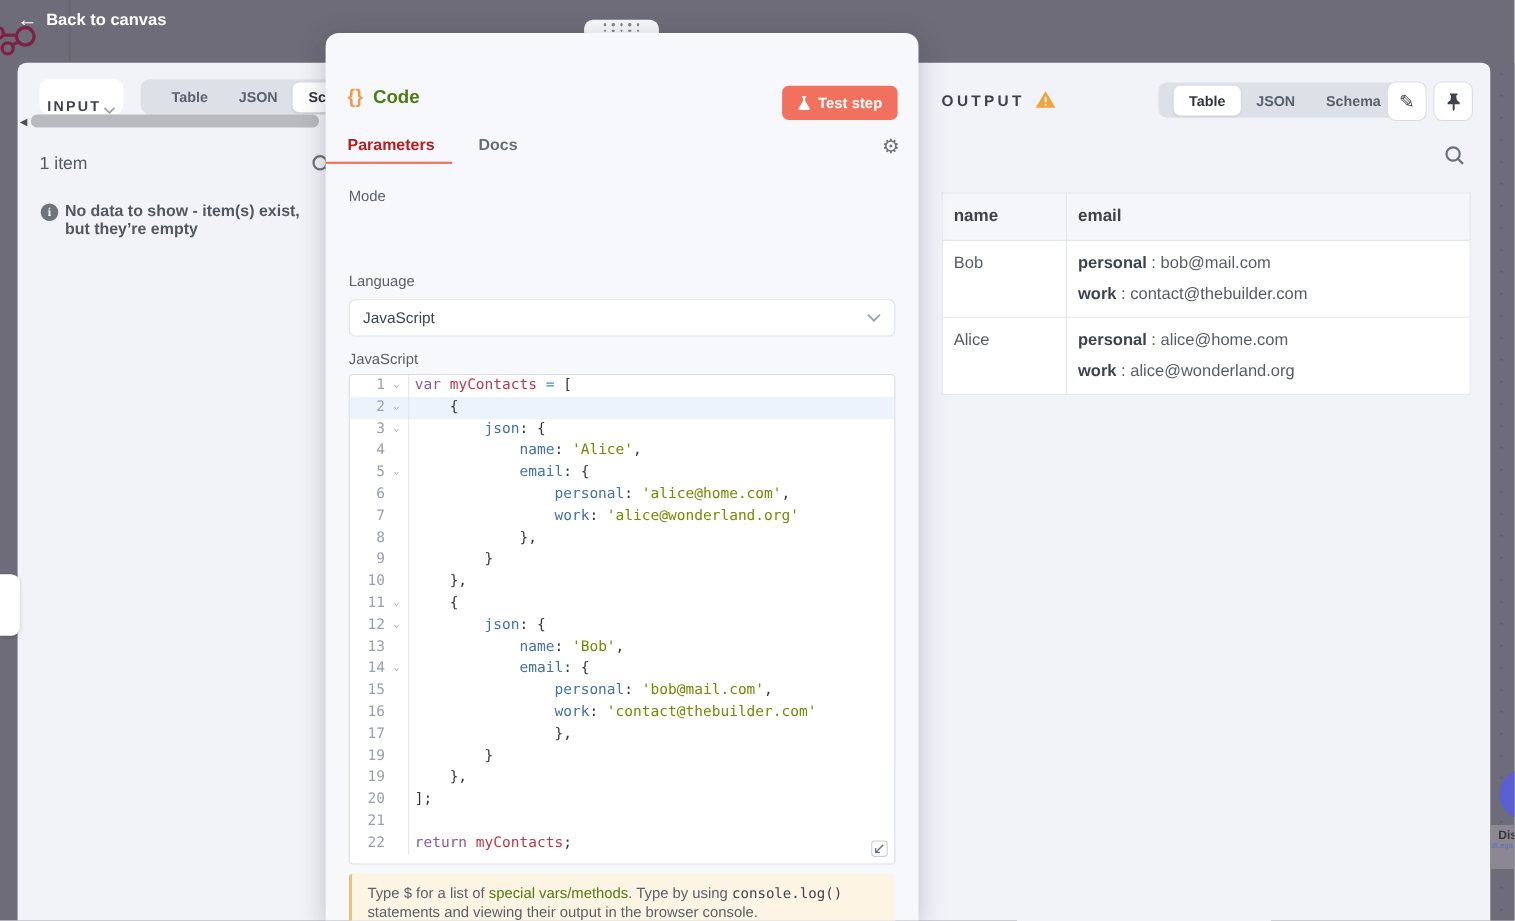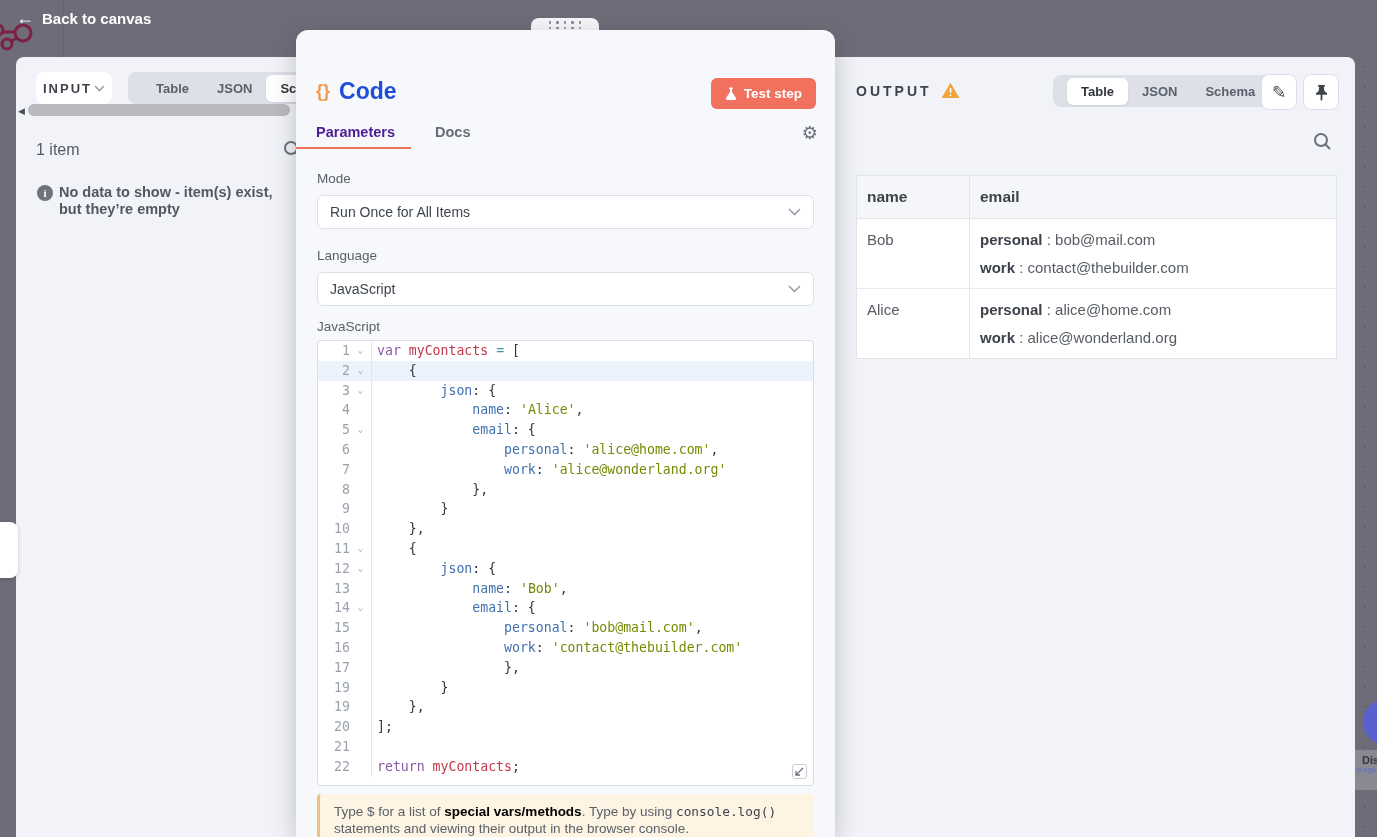--- a/index.html
+++ b/index.html
@@ -32,61 +32,61 @@
   .panel-title { font-size:14px; font-weight:700; letter-spacing:3px; color:#3e434b; }
   .tabgroup { position:absolute; display:flex; align-items:center; background:#dde0e7; border-radius:8px; padding:14px; height:32px; }
   .tabgroup .tab { font-size:13px; font-weight:600; color:#5a616c; padding:6px 14px; border-radius:6px; white-space:nowrap; cursor:pointer; }
   .tabgroup .tab.active { background:#fff; color:#30343b; box-shadow:0 1px 2px rgba(0,0,0,0.08); }
   .iconbtn { position:absolute; width:36px; height:36px; background:#fff; border:1px solid #d9dde4; border-radius:8px; display:flex; align-items:center; justify-content:center; cursor:pointer; }
   .select { position:absolute; height:34px; background:#fff; border:1px solid #dce1e9; border-radius:6px; display:flex; align-items:center; padding:0 12px; font-size:14px; color:#3f454e; cursor:pointer; }
   .select svg { position:absolute; right:12px; }
   .field-label { position:absolute; font-size:13.5px; color:#5a6069; }
 
   
-  .input-selector { position:absolute; left:36px; top:72px; width:76px; height:32px; background:#fff; border-radius:8px; display:flex; align-items:center; justify-content:center; gap:2px; cursor:pointer; }
+  .input-selector { position:absolute; left:36px; top:72px; width:76px; height:32px; background:#fff; border-radius:8px; display:flex; align-items:flex-end; justify-content:center; gap:2px; cursor:pointer; }
   .input-selector .panel-title { font-size:13px; letter-spacing:2px; }
   .hscroll-arrow { position:absolute; left:18px; top:106px; font-size:9px; color:#4a4f57; }
   .hscroll-thumb { position:absolute; left:28px; top:104px; width:262px; height:12px; background:#b9babf; border-radius:6px; cursor:pointer; }
   .items-count { position:absolute; font-size:16px; color:#555a62; }
   .notice { position:absolute; left:37px; top:184px; width:250px; display:flex; gap:6px; }
   .notice .txt { font-size:14.5px; font-weight:600; color:#53585f; line-height:17px; width:226px; }
   .info-ic { flex:0 0 auto; width:16px; height:16px; border-radius:50%; background:#6f747c; color:#fff; font-size:11px; font-weight:700; text-align:center; line-height:16px; margin-top:1px; font-family:"Liberation Serif", serif; }
   .search-partial { position:absolute; left:283px; top:140px; }
 
   
   .grip { position:absolute; left:531px; top:18px; width:68px; height:14px; background:#f7f8fb; border-radius:8px 8px 0 0; display:flex; flex-direction:column; align-items:center; justify-content:center; gap:3px; cursor:grab; }
   .grip .row { display:flex; gap:5px; }
   .grip .dot { width:2.5px; height:2.5px; border-radius:50%; background:#83858f; }
   .modal { position:absolute; left:296px; top:30px; width:539px; height:807px; background:#f7f8fb; border-radius:12px 12px 0 0; box-shadow:0 6px 24px rgba(40,40,60,0.25); }
   .modal-head { position:absolute; left:20px; top:48px; display:flex; align-items:center; gap:9px; }
   .braces { color:#ef9b4b; font-weight:700; font-size:18px; }
-  .modal-title { font-size:23px; font-weight:700; color:#1d4ed8; }
+  .modal-title { font-size:17px; font-weight:700; color:#4d7c0f; }
   .testbtn { position:absolute; right:19px; top:48px; height:31px; background:#f1705e; border:none; border-radius:6px; color:#fff; font-size:13.5px; font-weight:600; display:flex; align-items:center; gap:7px; padding:0 14px; cursor:pointer; font-family:inherit; }
   .modal-tabs { position:absolute; left:20px; top:94px; display:flex; gap:40px; }
   .modal-tab { font-size:14.5px; font-weight:600; color:#666d77; padding-bottom:12px; cursor:pointer; }
-  .modal-tab.active { color:#4c1d95; }
+  .modal-tab.active { color:#b91c1c; }
   .tab-underline { position:absolute; left:0; top:117px; width:115px; height:2px; background:#f1705e; }
   .gear { position:absolute; right:17px; top:92px; font-size:18px; color:#6b717b; cursor:pointer; }
 
   
   .editor { position:absolute; left:21px; top:310px; width:497px; height:446px; background:#fff; border:1px solid #d9dde6; border-radius:4px; overflow:hidden;
             font-family:"DejaVu Sans Mono", monospace; font-size:13.2px; }
   .ed-row { display:flex; height:19.8px; line-height:19.8px; }
   .ed-row.active { background:#edf3fc; }
   .gut-num { width:32px; text-align:right; color:#9ba1ac; flex:0 0 auto; }
   .gut-fold { width:21px; text-align:center; color:#9aa0ab; font-size:9px; flex:0 0 auto; }
   .gut-sep { width:1px; background:#e3e6ec; flex:0 0 auto; align-self:stretch; }
   .code-text { padding-left:5px; white-space:pre; color:#33373d; }
   .tk-kw { color:#8959a8; } .tk-def { color:#c0394b; } .tk-prop { color:#4271ae; }
   .tk-str { color:#718c00; } .tk-op { color:#3e999f; }
   .resize-handle { position:absolute; right:6px; bottom:6px; width:15px; height:15px; border:1px solid #c9ced6; border-radius:3px; background:#fff; display:flex; align-items:center; justify-content:center; cursor:nwse-resize; }
 
   
   .hint { position:absolute; left:21px; top:764px; width:497px; min-height:57px; background:#fdf4e4; border-left:3px solid #ecc27d; border-radius:4px; padding:9px 14px; font-size:13.5px; color:#5a6169; line-height:17px; }
-  .hint a { color:#000000; font-weight:700; text-decoration:none; cursor:pointer;text-align:center; }
+  .hint a { color:#4d7c0f; font-weight:400; text-decoration:none; cursor:pointer;text-align:center; }
   .hint code { font-family:"DejaVu Sans Mono", monospace; font-size:12.8px; color:#3f444c; }
 
   
   .out-title-wrap { position:absolute; left:856px; top:82px; display:flex; align-items:center; gap:9px; }
   .out-search { position:absolute; left:1313px; top:132px; cursor:pointer; }
   .out-table { position:absolute; left:856px; top:175px; width:481px; border:1px solid #e2e5eb; border-radius:4px; background:#fff; border-collapse:collapse; font-size:15px; }
   .out-table th { background:#f5f6f9; text-align:left; font-size:15.5px; font-weight:700; color:#3e434b; padding:12px 10px; border-bottom:1px solid #e2e5eb; }
   .out-table td { vertical-align:top; padding:12px 10px; color:#575c64; border-bottom:1px solid #e9ebf0; }
   .out-table tr:last-child td { border-bottom:none; }
   .out-table th:first-child, .out-table td:first-child { width:113px; border-right:1px solid #e2e5eb; }
@@ -227,26 +227,20 @@
       <span>Test step</span>
     </button>
     <div class="modal-tabs">
       <div class="modal-tab active">Parameters</div>
       <div class="modal-tab">Docs</div>
     </div>
     <div class="tab-underline"></div>
     <div class="gear">⚙</div>
 
     <div class="field-label" style="left:21px; top:141px;">Mode</div>
-    <div class="select" style="left:21px; top:165px; width:497px;">
-      <span>Run Once for All Items</span>
-      <svg width="13" height="8" viewBox="0 0 13 8">
-          <polyline points="1,1 6.5,6.5 12,1" fill="none" stroke="#9aa0ab" stroke-width="1.6"></polyline>
-        </svg>
-    </div>
 
     <div class="field-label" style="left:21px; top:218px;">Language</div>
     <div class="select" style="left:21px; top:242px; width:497px;">
       <span>JavaScript</span>
       <svg width="13" height="8" viewBox="0 0 13 8">
           <polyline points="1,1 6.5,6.5 12,1" fill="none" stroke="#9aa0ab" stroke-width="1.6"></polyline>
         </svg>
     </div>
 
     <div class="field-label" style="left:21px; top:289px;">JavaScript</div>

